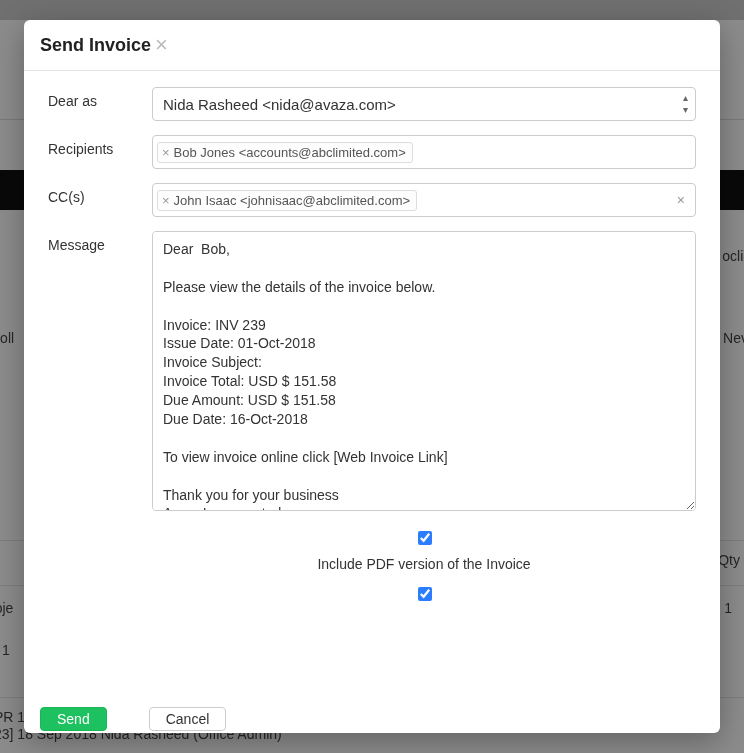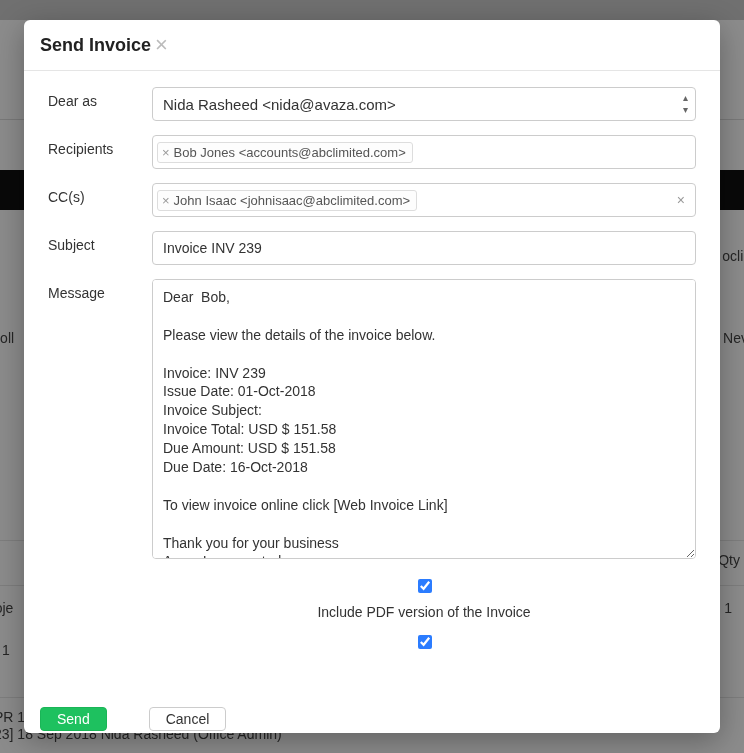--- a/index.html
+++ b/index.html
@@ -230,26 +230,20 @@
           <span class="chip">
             <span class="x">×</span>
             <span>John Isaac &lt;johnisaac@abclimited.com&gt;</span>
           </span>
           <input class="chip-input" style="">
           <span class="clear-all">×</span>
         </div>
       </div>
     </div>
 
-    <div class="form-row">
-      <div class="form-label">Subject</div>
-      <div class="form-field">
-        <input class="text-input" type="text" value="Invoice INV 239" style="">
-      </div>
-    </div>
 
     <div class="form-row">
       <div class="form-label">Message</div>
       <div class="form-field">
         <textarea class="msg" style="">Dear  Bob,
 
 Please view the details of the invoice below.
 
 Invoice: INV 239
 Issue Date: 01-Oct-2018

